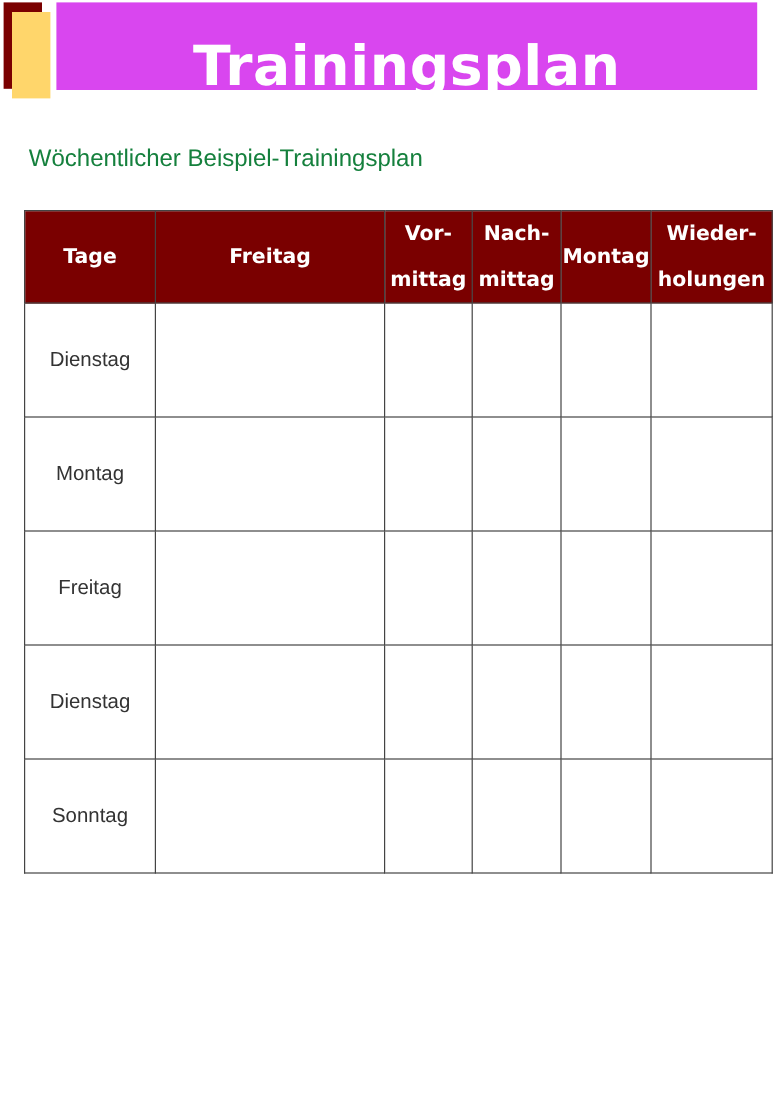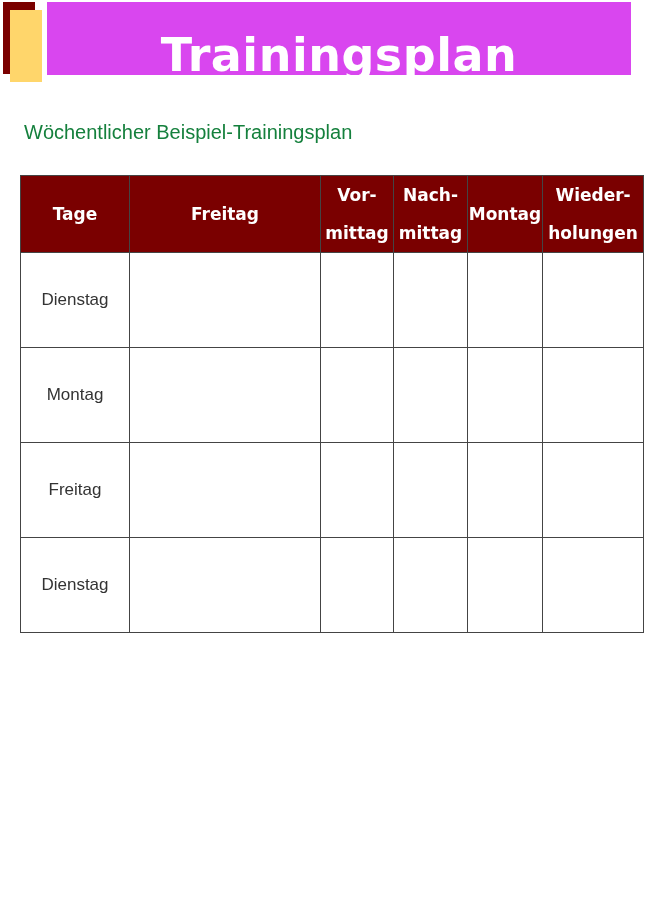--- a/index.html
+++ b/index.html
@@ -76,14 +76,22 @@
       <td class="cell"></td>
     </tr>
     <tr>
       <td class="day">Dienstag</td>
       <td class="cell"></td>
       <td class="cell"></td>
       <td class="cell"></td>
       <td class="cell"></td>
       <td class="cell"></td>
     </tr>
+    <tr>
+      <td class="day">Sonntag</td>
+      <td class="cell"></td>
+      <td class="cell"></td>
+      <td class="cell"></td>
+      <td class="cell"></td>
+      <td class="cell"></td>
+    </tr>
   </tbody>
 </table>
 
 </body></html>

